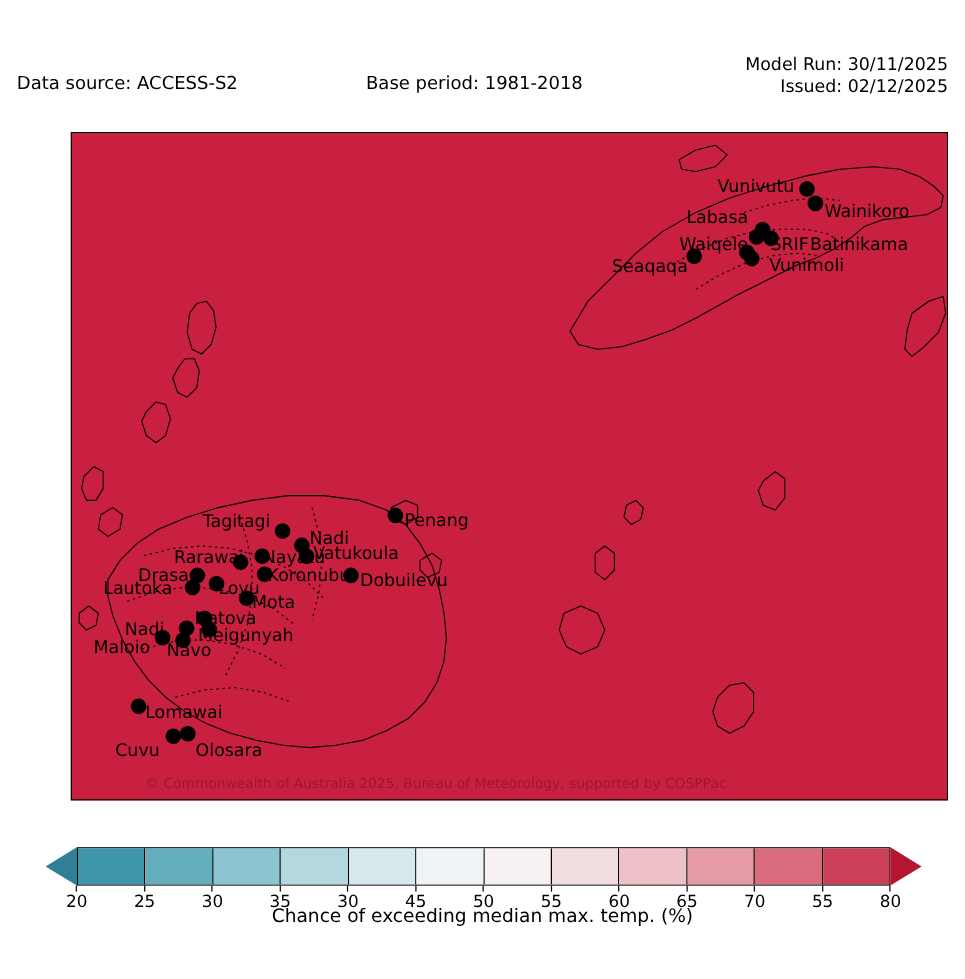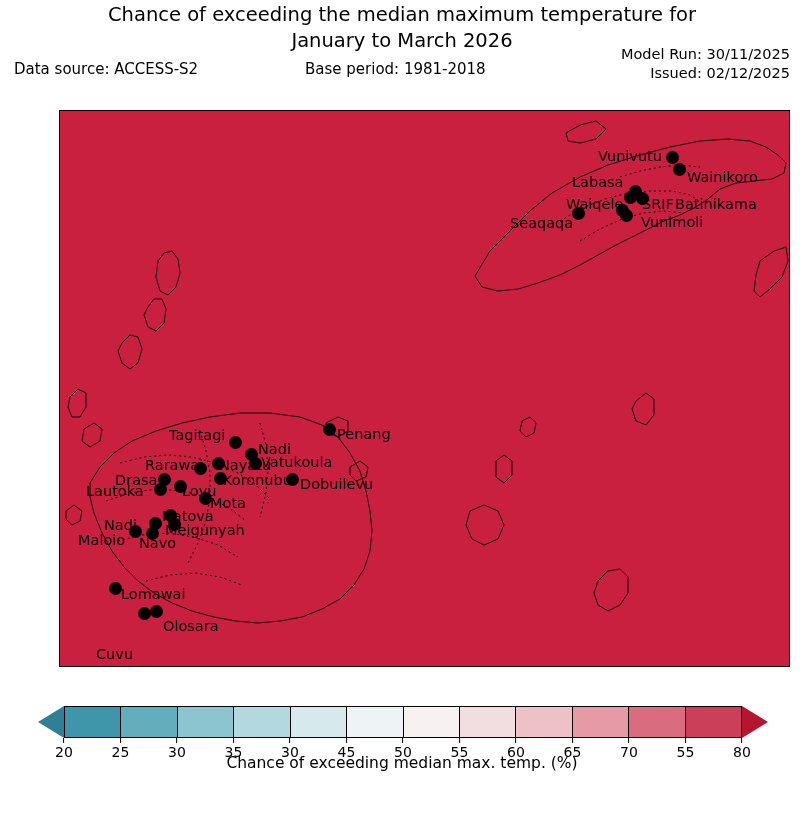--- a/index.html
+++ b/index.html
@@ -170,24 +170,20 @@
     width: 804px;
     text-align: center;
     font-size: 15.5px;
   }
 </style>
 </head>
 <body>
 
 <div class="page">
 
-  <div class="title">
-    <span>Chance of exceeding the median maximum temperature for</span>
-    <span class="line2">January to March 2026</span>
-  </div>
 
   <div class="meta-left">Data source: ACCESS-S2</div>
   <div class="meta-center">Base period: 1981-2018</div>
   <div class="meta-right">
     <div>Model Run: 30/11/2025</div>
     <div>Issued: 02/12/2025</div>
   </div>
 
   <div class="map-frame">
     <div class="map-fill"></div>
@@ -307,26 +303,27 @@
       <div class="station-dot" style="left:92px; top:422px;"></div>
       <div class="station-label" style="left:79px; top:425px;">Navo</div>
 
       <div class="station-dot" style="left:75px; top:420px;"></div>
       <div class="station-label" style="left:18px; top:422px;">Maloio</div>
 
       <div class="station-dot" style="left:55px; top:477px;"></div>
       <div class="station-label" style="left:61px; top:476px;">Lomawai</div>
 
       <div class="station-dot" style="left:84px; top:502px;"></div>
-      <div class="station-label" style="left:36px; top:508px;margin-top:28px;">Cuvu</div>
+      <div class="station-label" style="left:36px; top:508px;">Cuvu</div>
 
       <div class="station-dot" style="left:96px; top:500px;"></div>
       <div class="station-label" style="left:103px; top:508px;">Olosara</div>
     </div>
 
+    <div class="credit">© Commonwealth of Australia 2025, Bureau of Meteorology, supported by COSPPac</div>
   </div>
 
   <div class="cb-wrap">
     <div class="cb-cap cb-cap-left"></div>
     <div class="cb-bar">
       <div class="cb-seg" style="background:#3f96ab"></div>
       <div class="cb-seg" style="background:#64adbd"></div>
       <div class="cb-seg" style="background:#8cc4cf"></div>
       <div class="cb-seg" style="background:#b3d8df"></div>
       <div class="cb-seg" style="background:#d6e9ed"></div>

